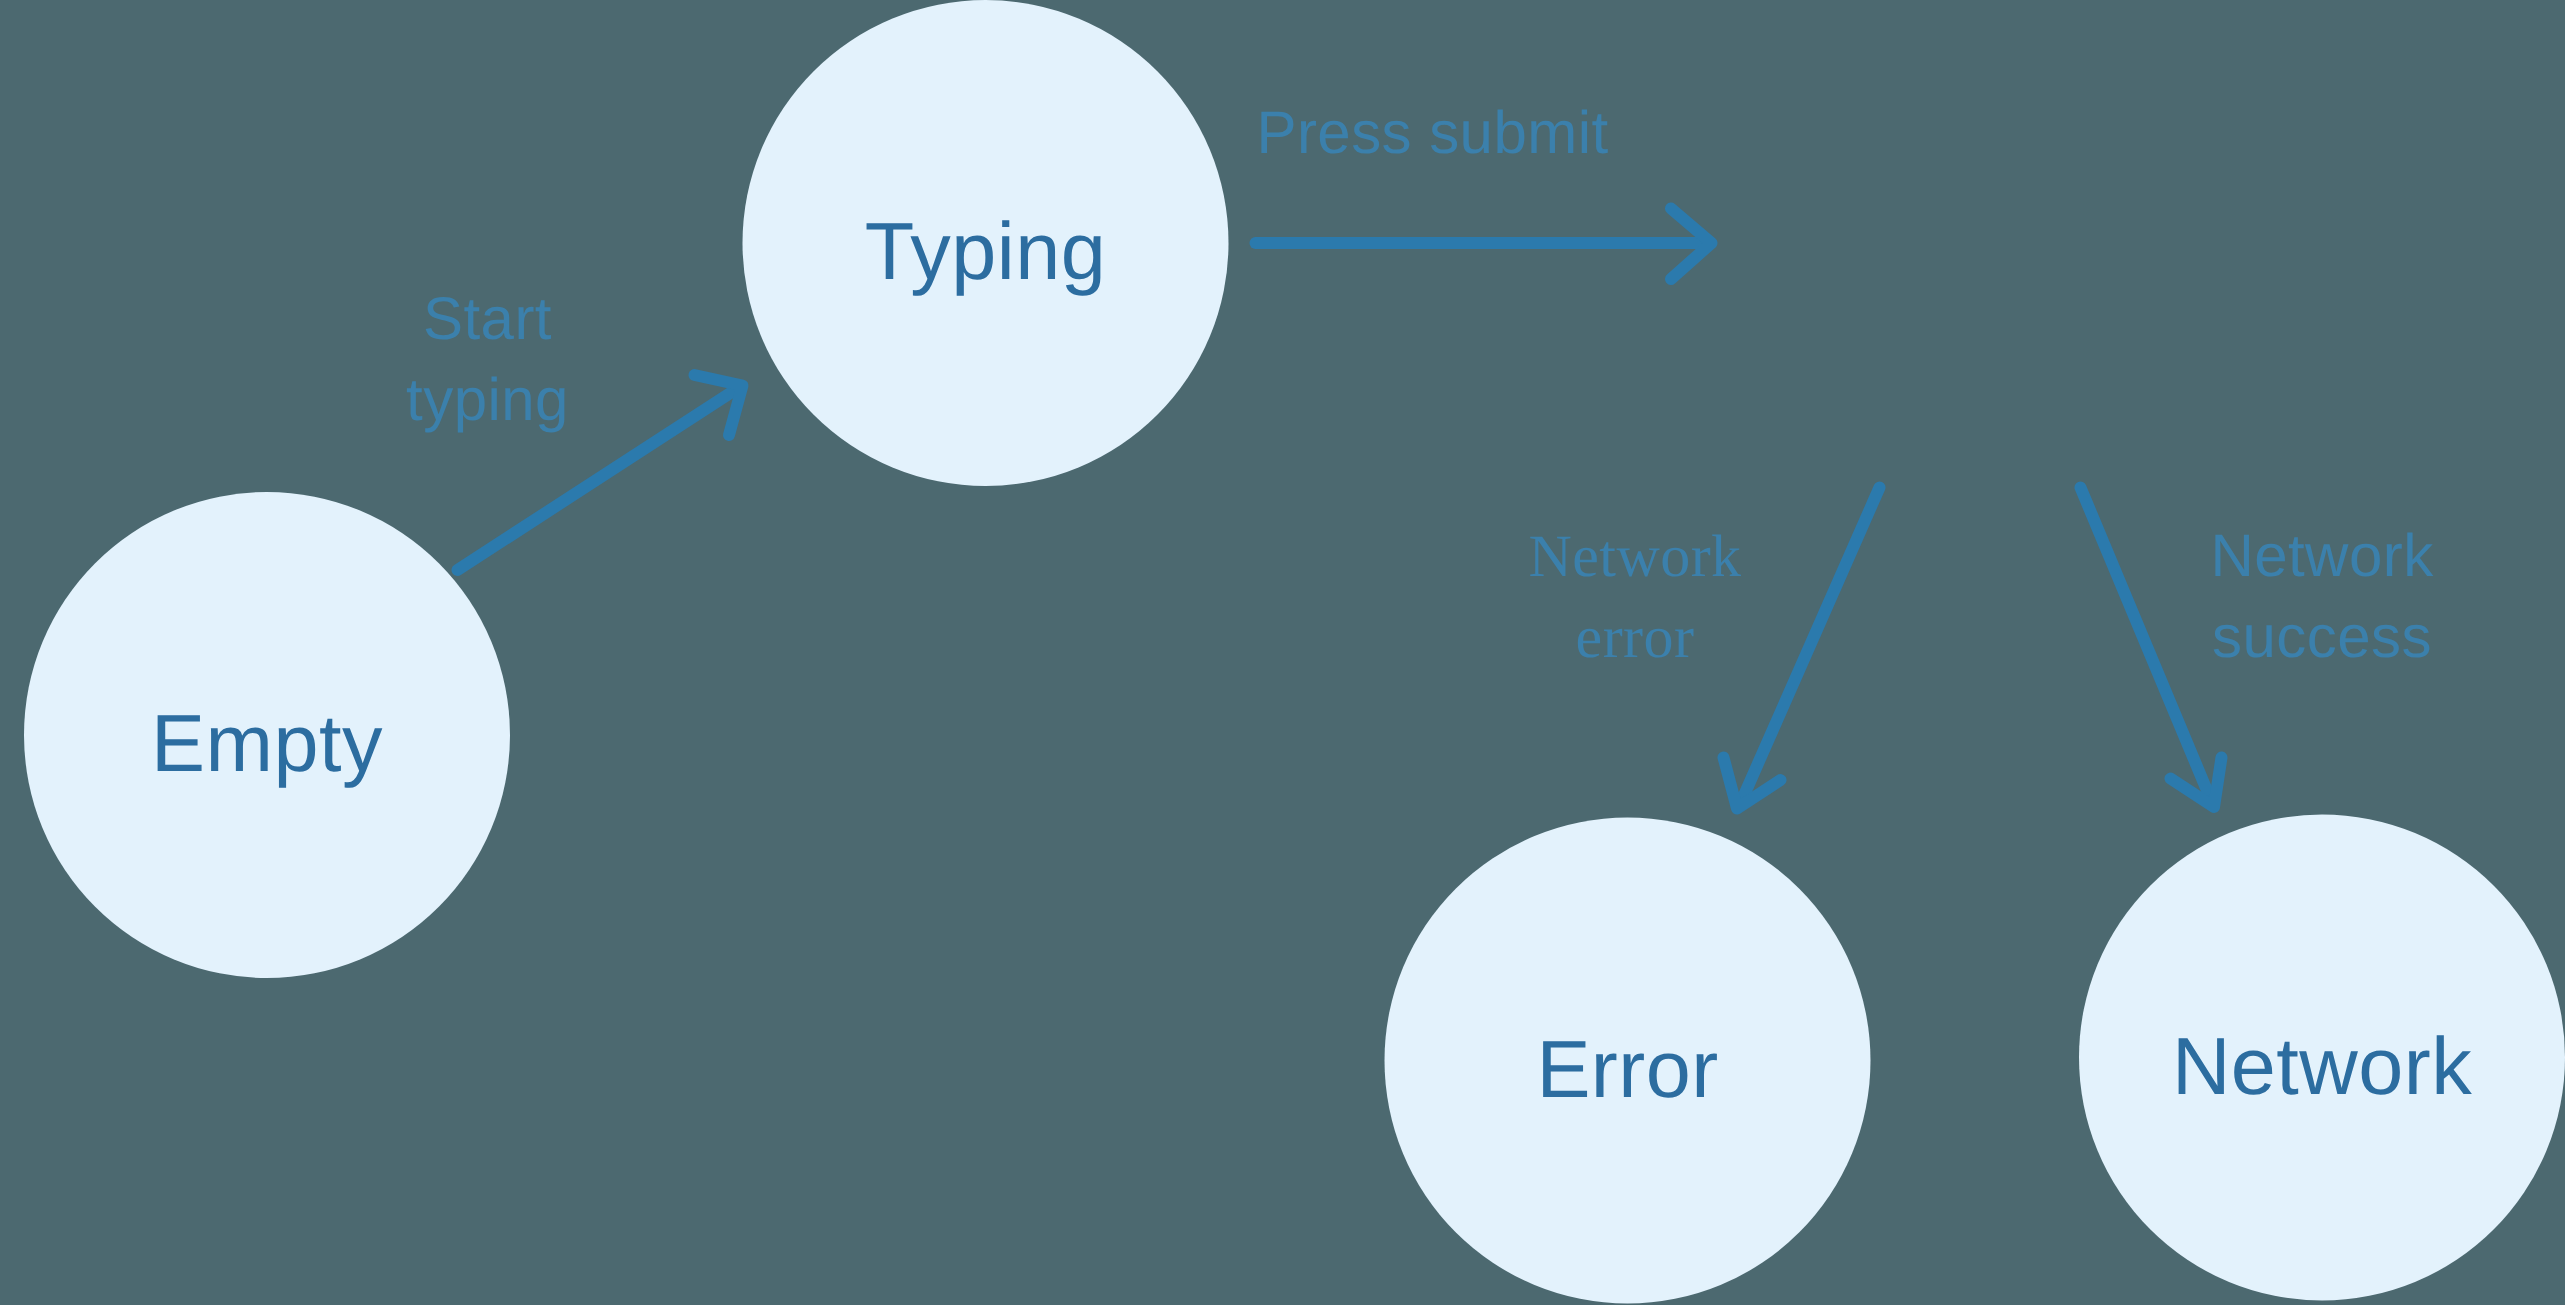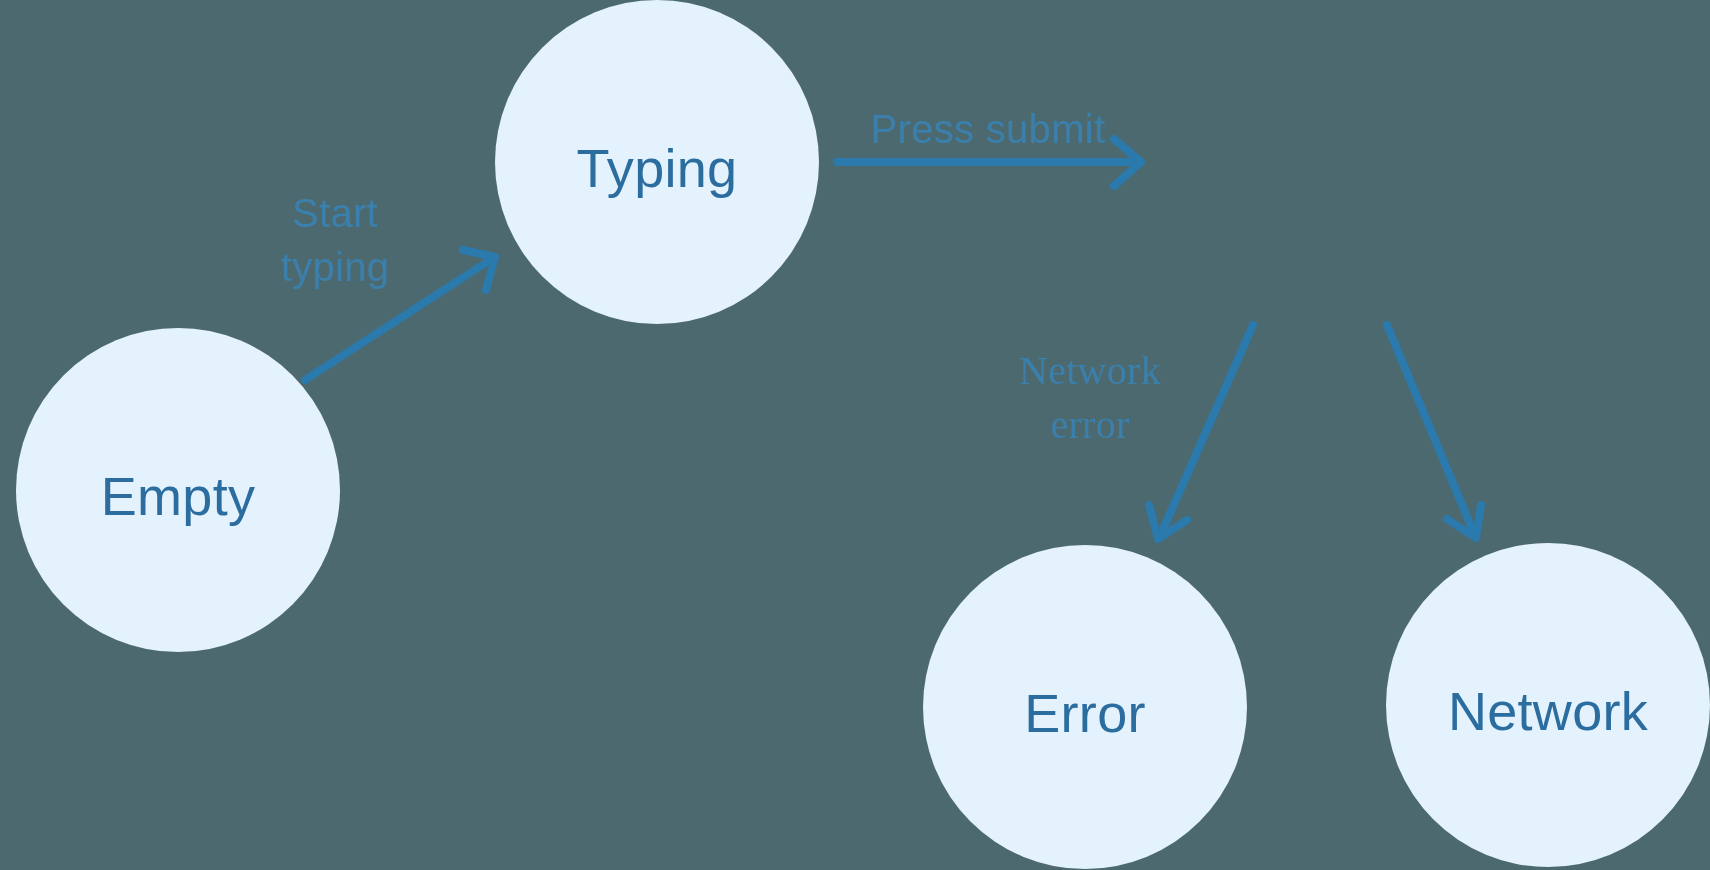--- a/index.html
+++ b/index.html
@@ -45,22 +45,22 @@
 
   .edge-label {
     position: absolute;
     color: var(--edge-text);
     font-size: 40px;
     font-weight: 500;
     letter-spacing: 0.3px;
     line-height: 54px;
     text-align: center;
   }
-  .label-start-typing    { left: 250px;  top: 186px; width: 170px; text-align: center; }
-  .label-press-submit    { left: 838px;  top: 62px;  width: 300px; margin-top: 40px; }
+  .label-start-typing    { left: 240px;  top: 186px; width: 170px; text-align: center; }
+  .label-press-submit    { left: 805px;  top: 62px;  width: 300px; }
   .label-network-error   { left: 995px;  top: 344px; width: 190px; font-family: Liberation Serif, serif; }
   .label-network-success { left: 1453px; top: 344px; width: 190px; }
 
   svg.arrows {
     position: absolute;
     left: 0; top: 0;
     width: 1710px; height: 870px;
     pointer-events: none;
   }
   svg.arrows line, svg.arrows polyline {
@@ -111,14 +111,15 @@
   <div class="node node-success">
     <span>Network</span>
   </div>
 
   <div class="edge-label label-start-typing">Start typing</div>
 
   <div class="edge-label label-press-submit">Press submit</div>
 
   <div class="edge-label label-network-error">Network error</div>
 
+  <div class="edge-label label-network-success">Network success</div>
 
 </div>
 
 </body></html>

